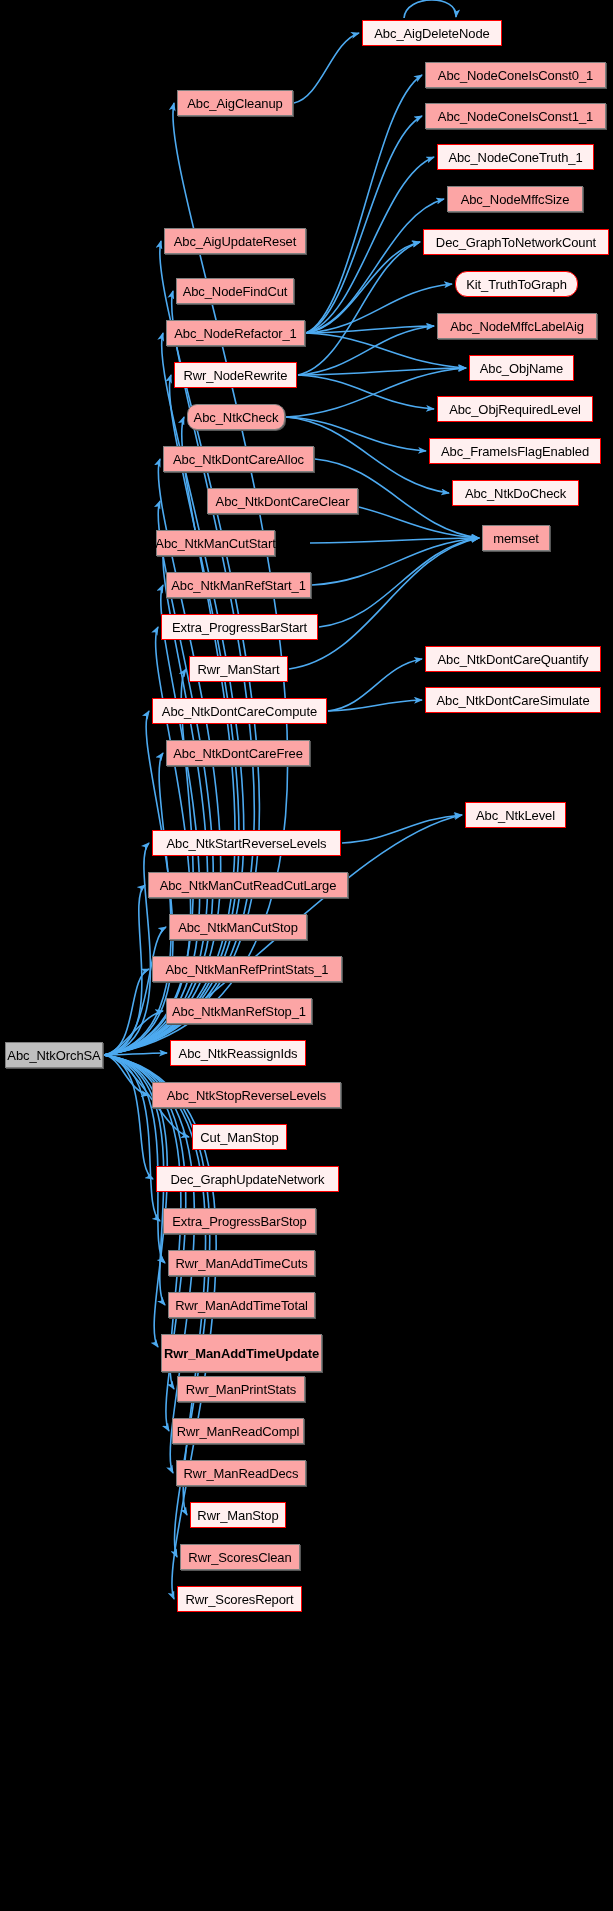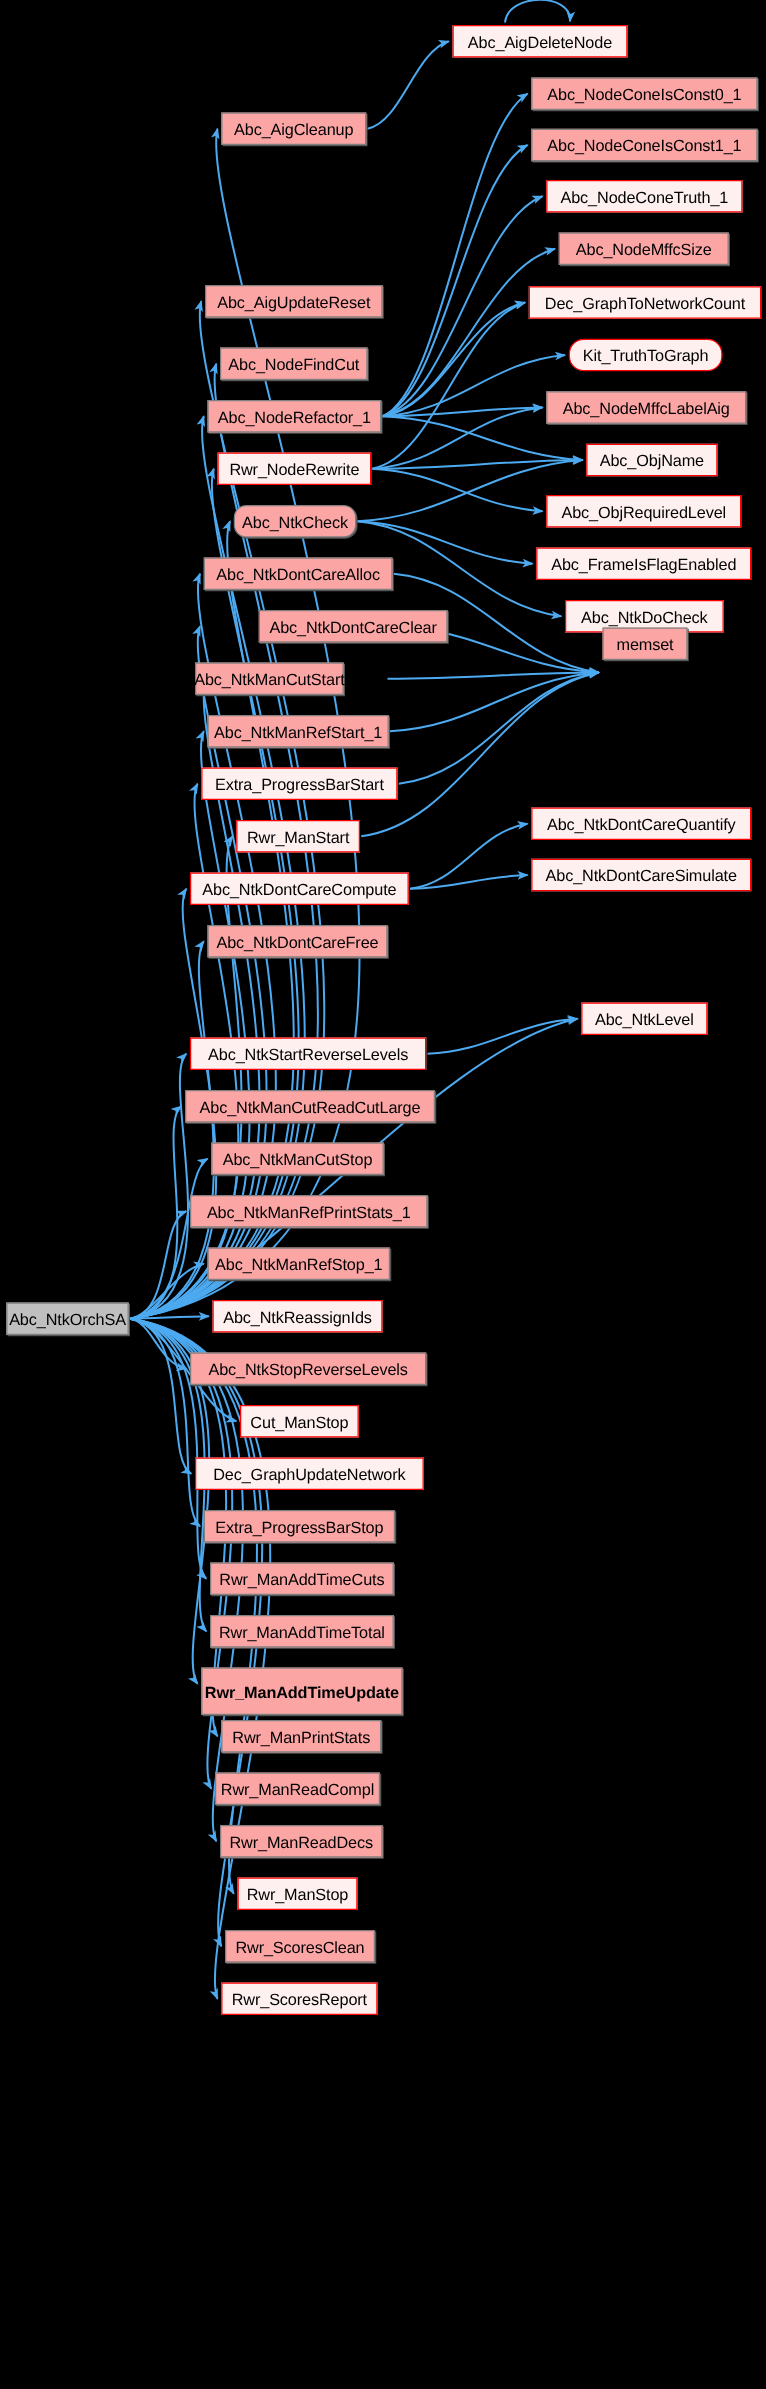--- a/index.html
+++ b/index.html
@@ -152,21 +152,21 @@
       </div>
       <div class="node hot" style="left: 437px; top: 396px; width: 156px; height: 26px;">
         <span>Abc_ObjRequiredLevel</span>
       </div>
       <div class="node hot" style="left: 429px; top: 438px; width: 172px; height: 26px;">
         <span>Abc_FrameIsFlagEnabled</span>
       </div>
       <div class="node hot" style="left: 452px; top: 480px; width: 127px; height: 26px;">
         <span>Abc_NtkDoCheck</span>
       </div>
-      <div class="node plain" style="left: 482px; top: 502px; width: 68px; height: 26px;">
+      <div class="node plain" style="left: 482px; top: 525px; width: 68px; height: 26px;">
         <span>memset</span>
       </div>
       <div class="node hot" style="left: 425px; top: 646px; width: 176px; height: 26px;">
         <span>Abc_NtkDontCareQuantify</span>
       </div>
       <div class="node hot" style="left: 425px; top: 687px; width: 176px; height: 26px;">
         <span>Abc_NtkDontCareSimulate</span>
       </div>
       <div class="node hot" style="left: 465px; top: 802px; width: 101px; height: 26px;">
         <span>Abc_NtkLevel</span>

